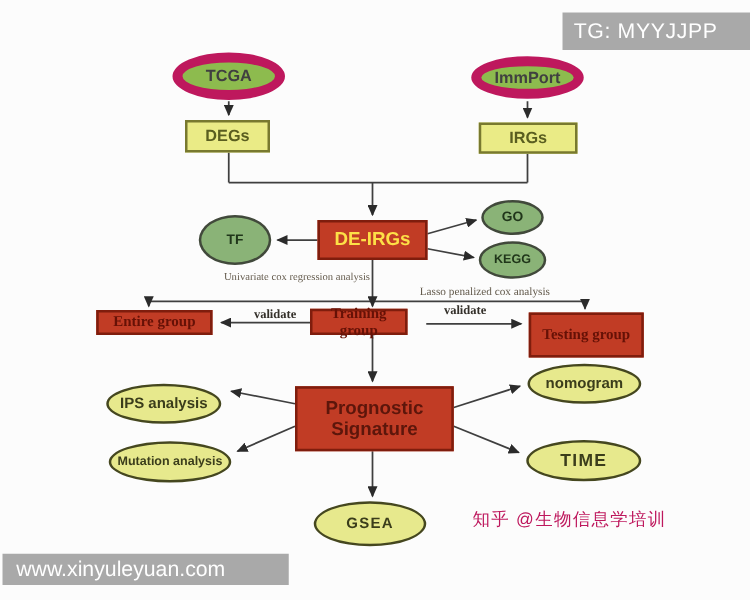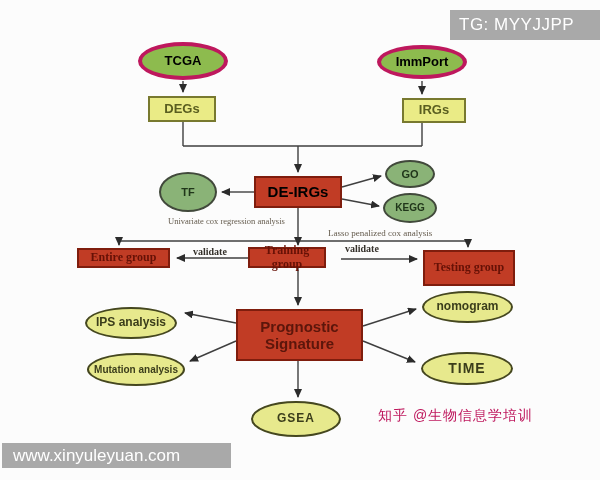--- a/index.html
+++ b/index.html
@@ -10,43 +10,43 @@
   }
   #connectors { position:absolute; left:0; top:0; z-index:1; }
   .node {
     position:absolute; z-index:2; box-sizing:border-box;
     display:flex; align-items:center; justify-content:center;
     text-align:center; font-weight:bold; line-height:1.15;
   }
   .ellipse { border-radius:50%; }
   .green {
     background:var(--green-node,#8dbb4e);
-    border:4px solid #be185d; color:#000000; font-size:13px;
+    border:8px solid #be185d; color:#404040; font-size:13px;
   }
   .green-muted {
     background:var(--green-muted-node,#8ab377);
     border:2px solid #41493b; color:#20361a; font-size:11px;
   }
   .yellow-rect {
     background:var(--yellow-node,#eaeb86);
     border:2px solid #78792f; color:#5a5e20; font-size:13px;
   }
   .yellow-ellipse {
     background:#e7e98d;
     border:2px solid #45471f; color:#3b3d1b; font-size:11px;
   }
   .red-rect {
     background:var(--red-node,#c13c25);
     border:2px solid #7f1d0d; color:#661106; font-size:12px;
     font-family:"Liberation Serif", serif;
   }
   .red-rect.big { font-family:"Liberation Sans", sans-serif; font-size:15px; color:#5c160b; }
-  .red-rect.mid { font-family:"Liberation Sans", sans-serif; font-size:15px; color:#000000;text-align:center; }
+  .red-rect.mid { font-family:"Liberation Sans", sans-serif; font-size:15px; color:#fde047;text-align:center; }
   .edge-label {
-    position:absolute; z-index:2; text-align:left;
+    position:absolute; z-index:2; text-align:right;
     font-family:"Liberation Serif", serif; color:#645b4d; font-size:8.5px;
   }
   .edge-label.validate { font-weight:bold; color:#34302a; font-size:10px; }
   .wm-box {
     position:absolute; z-index:3; background:var(--watermark-gray,#a9a9a9);
     color:#ffffff; display:flex; align-items:center;
     font-family:"Liberation Sans", sans-serif;
   }
   #wm-top-right { left:450px; top:10px; width:150px; height:30px; font-size:17px; padding-left:9px; letter-spacing:0.5px; }
   #wm-bottom-left { left:2px; top:443px; width:218px; height:25px; font-size:17px; padding-left:11px; }
@@ -94,21 +94,21 @@
 
   <div class="node ellipse green" style="left:138px;top:42px;width:90px;height:38px">
     <span>TCGA</span>
   </div>
   <div class="node ellipse green" style="left:377px;top:45px;width:90px;height:34px">
     <span>ImmPort</span>
   </div>
   <div class="node yellow-rect" style="left:148px;top:96px;width:68px;height:26px">
     <span>DEGs</span>
   </div>
-  <div class="node yellow-rect" style="left:402px;top:98px;width:64px;height:25px">
+  <div class="node yellow-rect" style="left:383px;top:98px;width:79px;height:25px">
     <span>IRGs</span>
   </div>
 
   <div class="node red-rect mid" style="left:254px;top:176px;width:88px;height:32px">
     <span>DE-IRGs</span>
   </div>
   <div class="node ellipse green-muted" style="left:159px;top:172px;width:58px;height:40px">
     <span>TF</span>
   </div>
   <div class="node ellipse green-muted" style="left:385px;top:160px;width:50px;height:28px">

